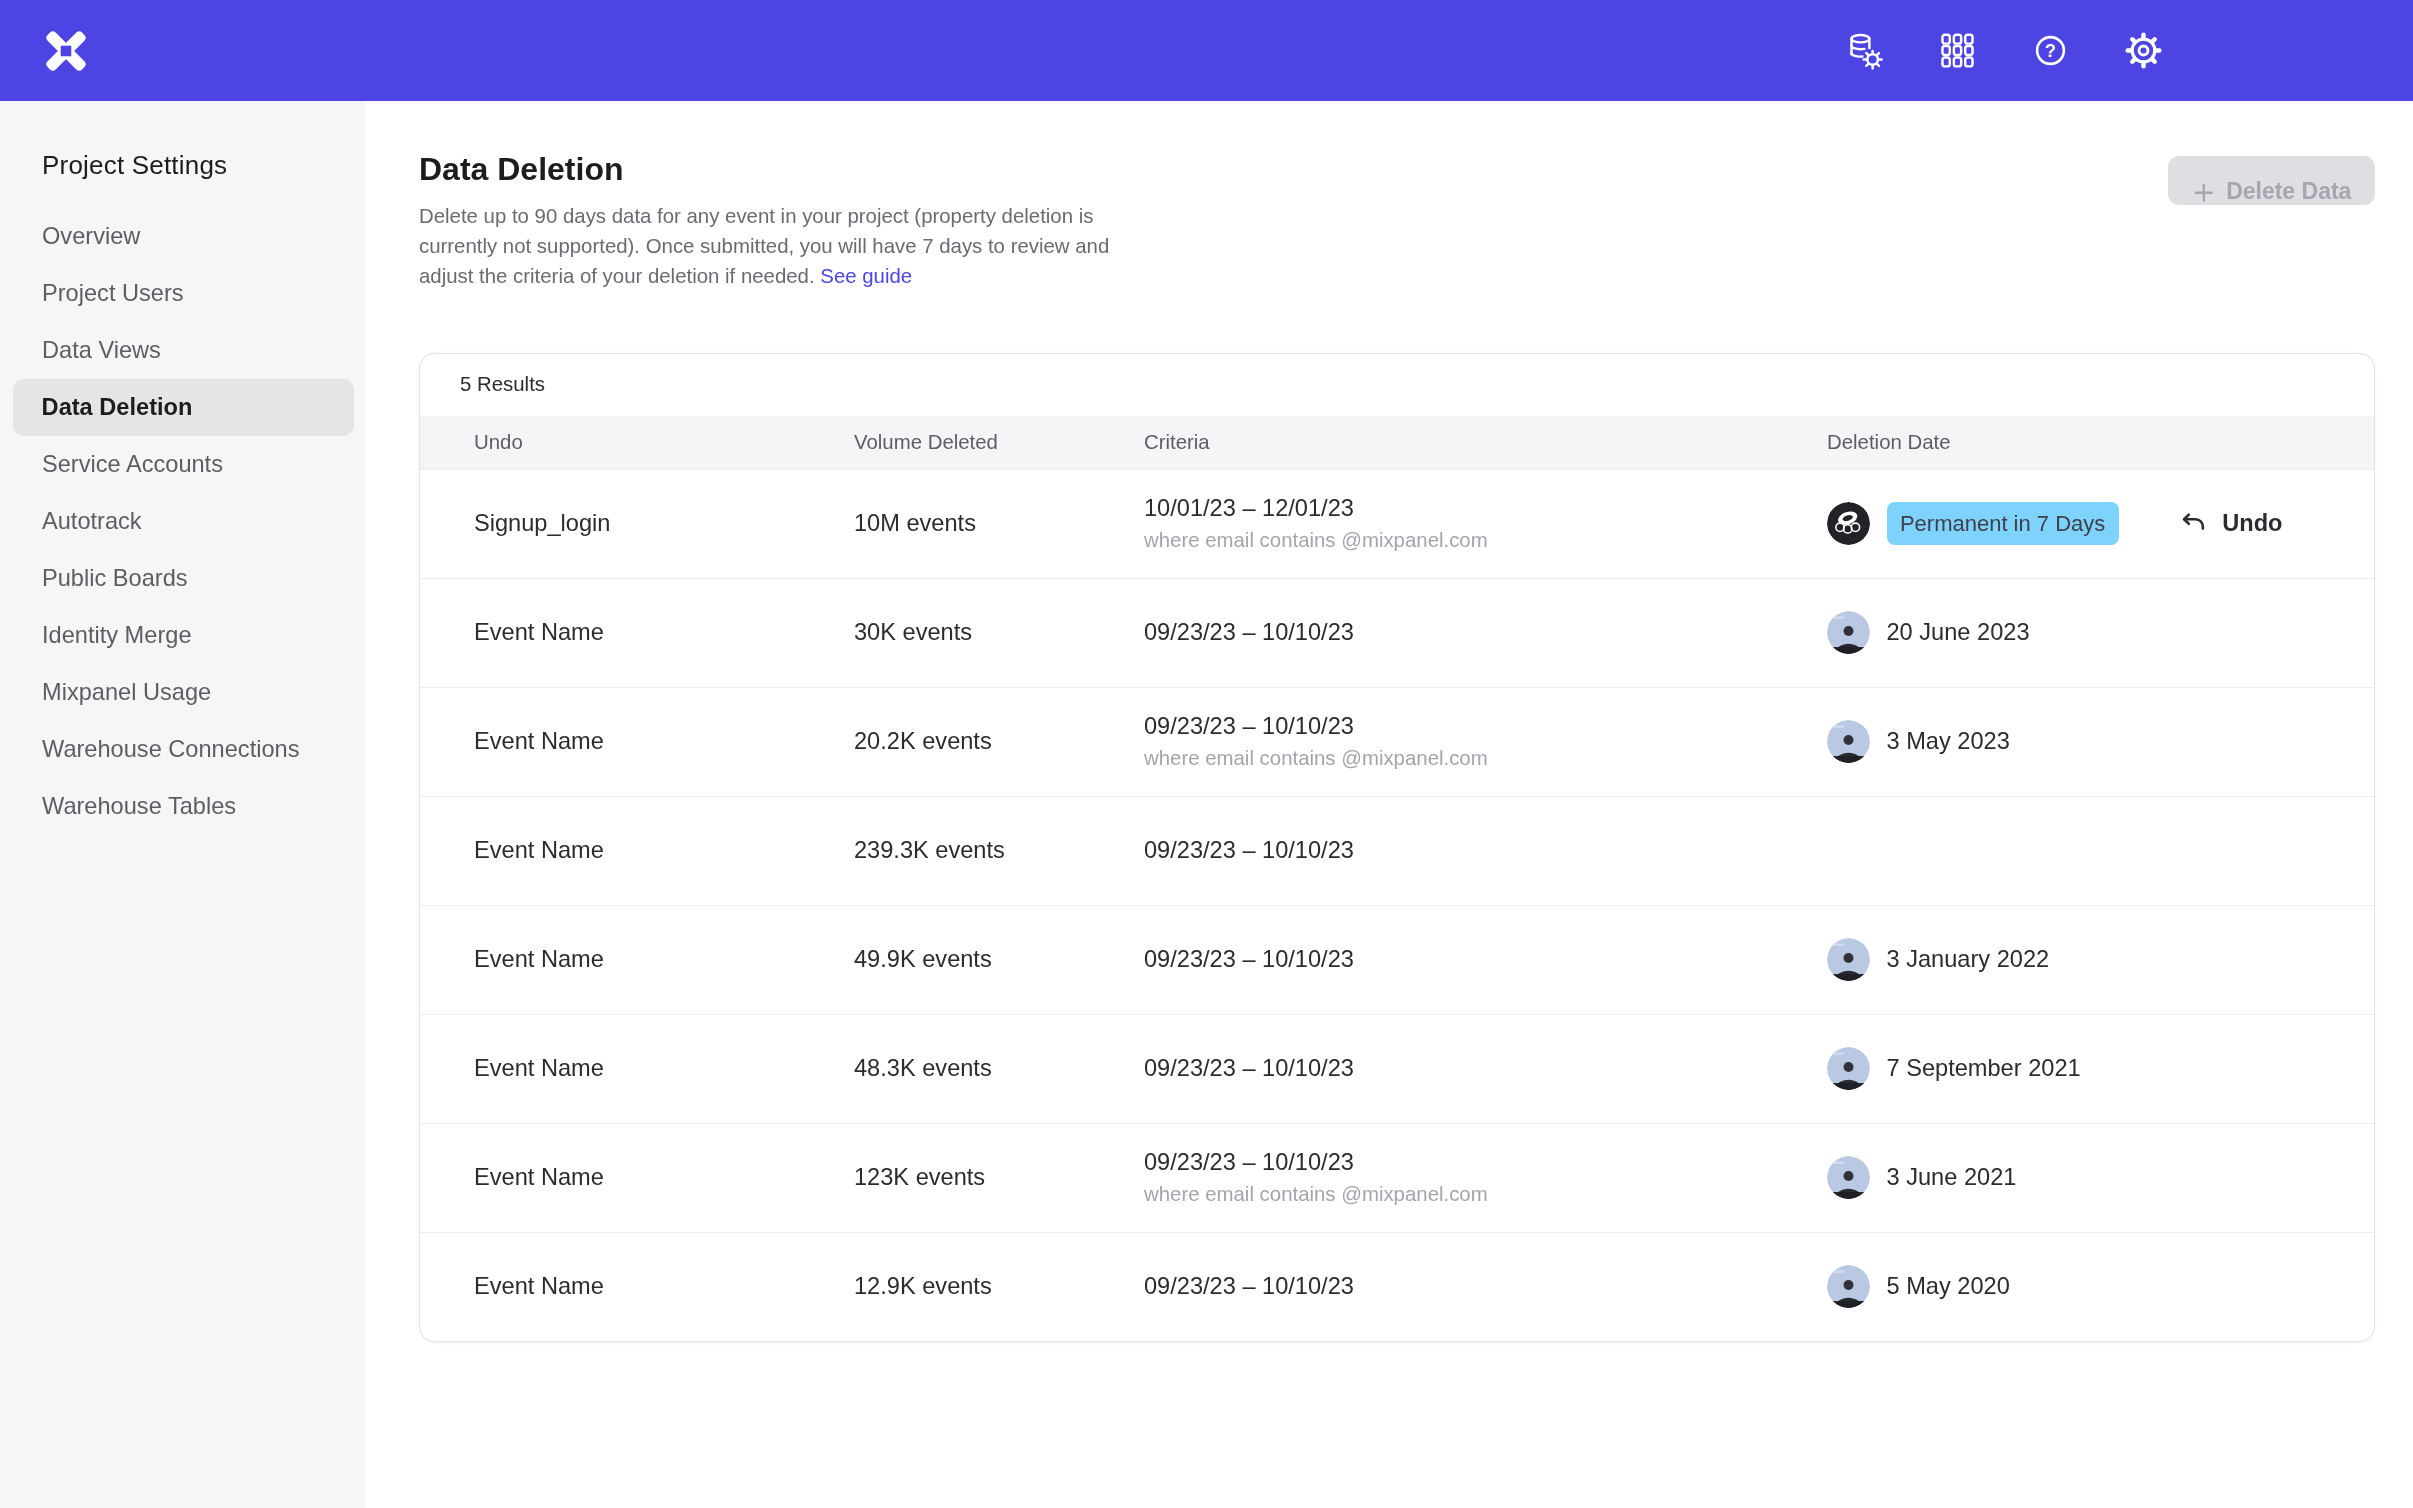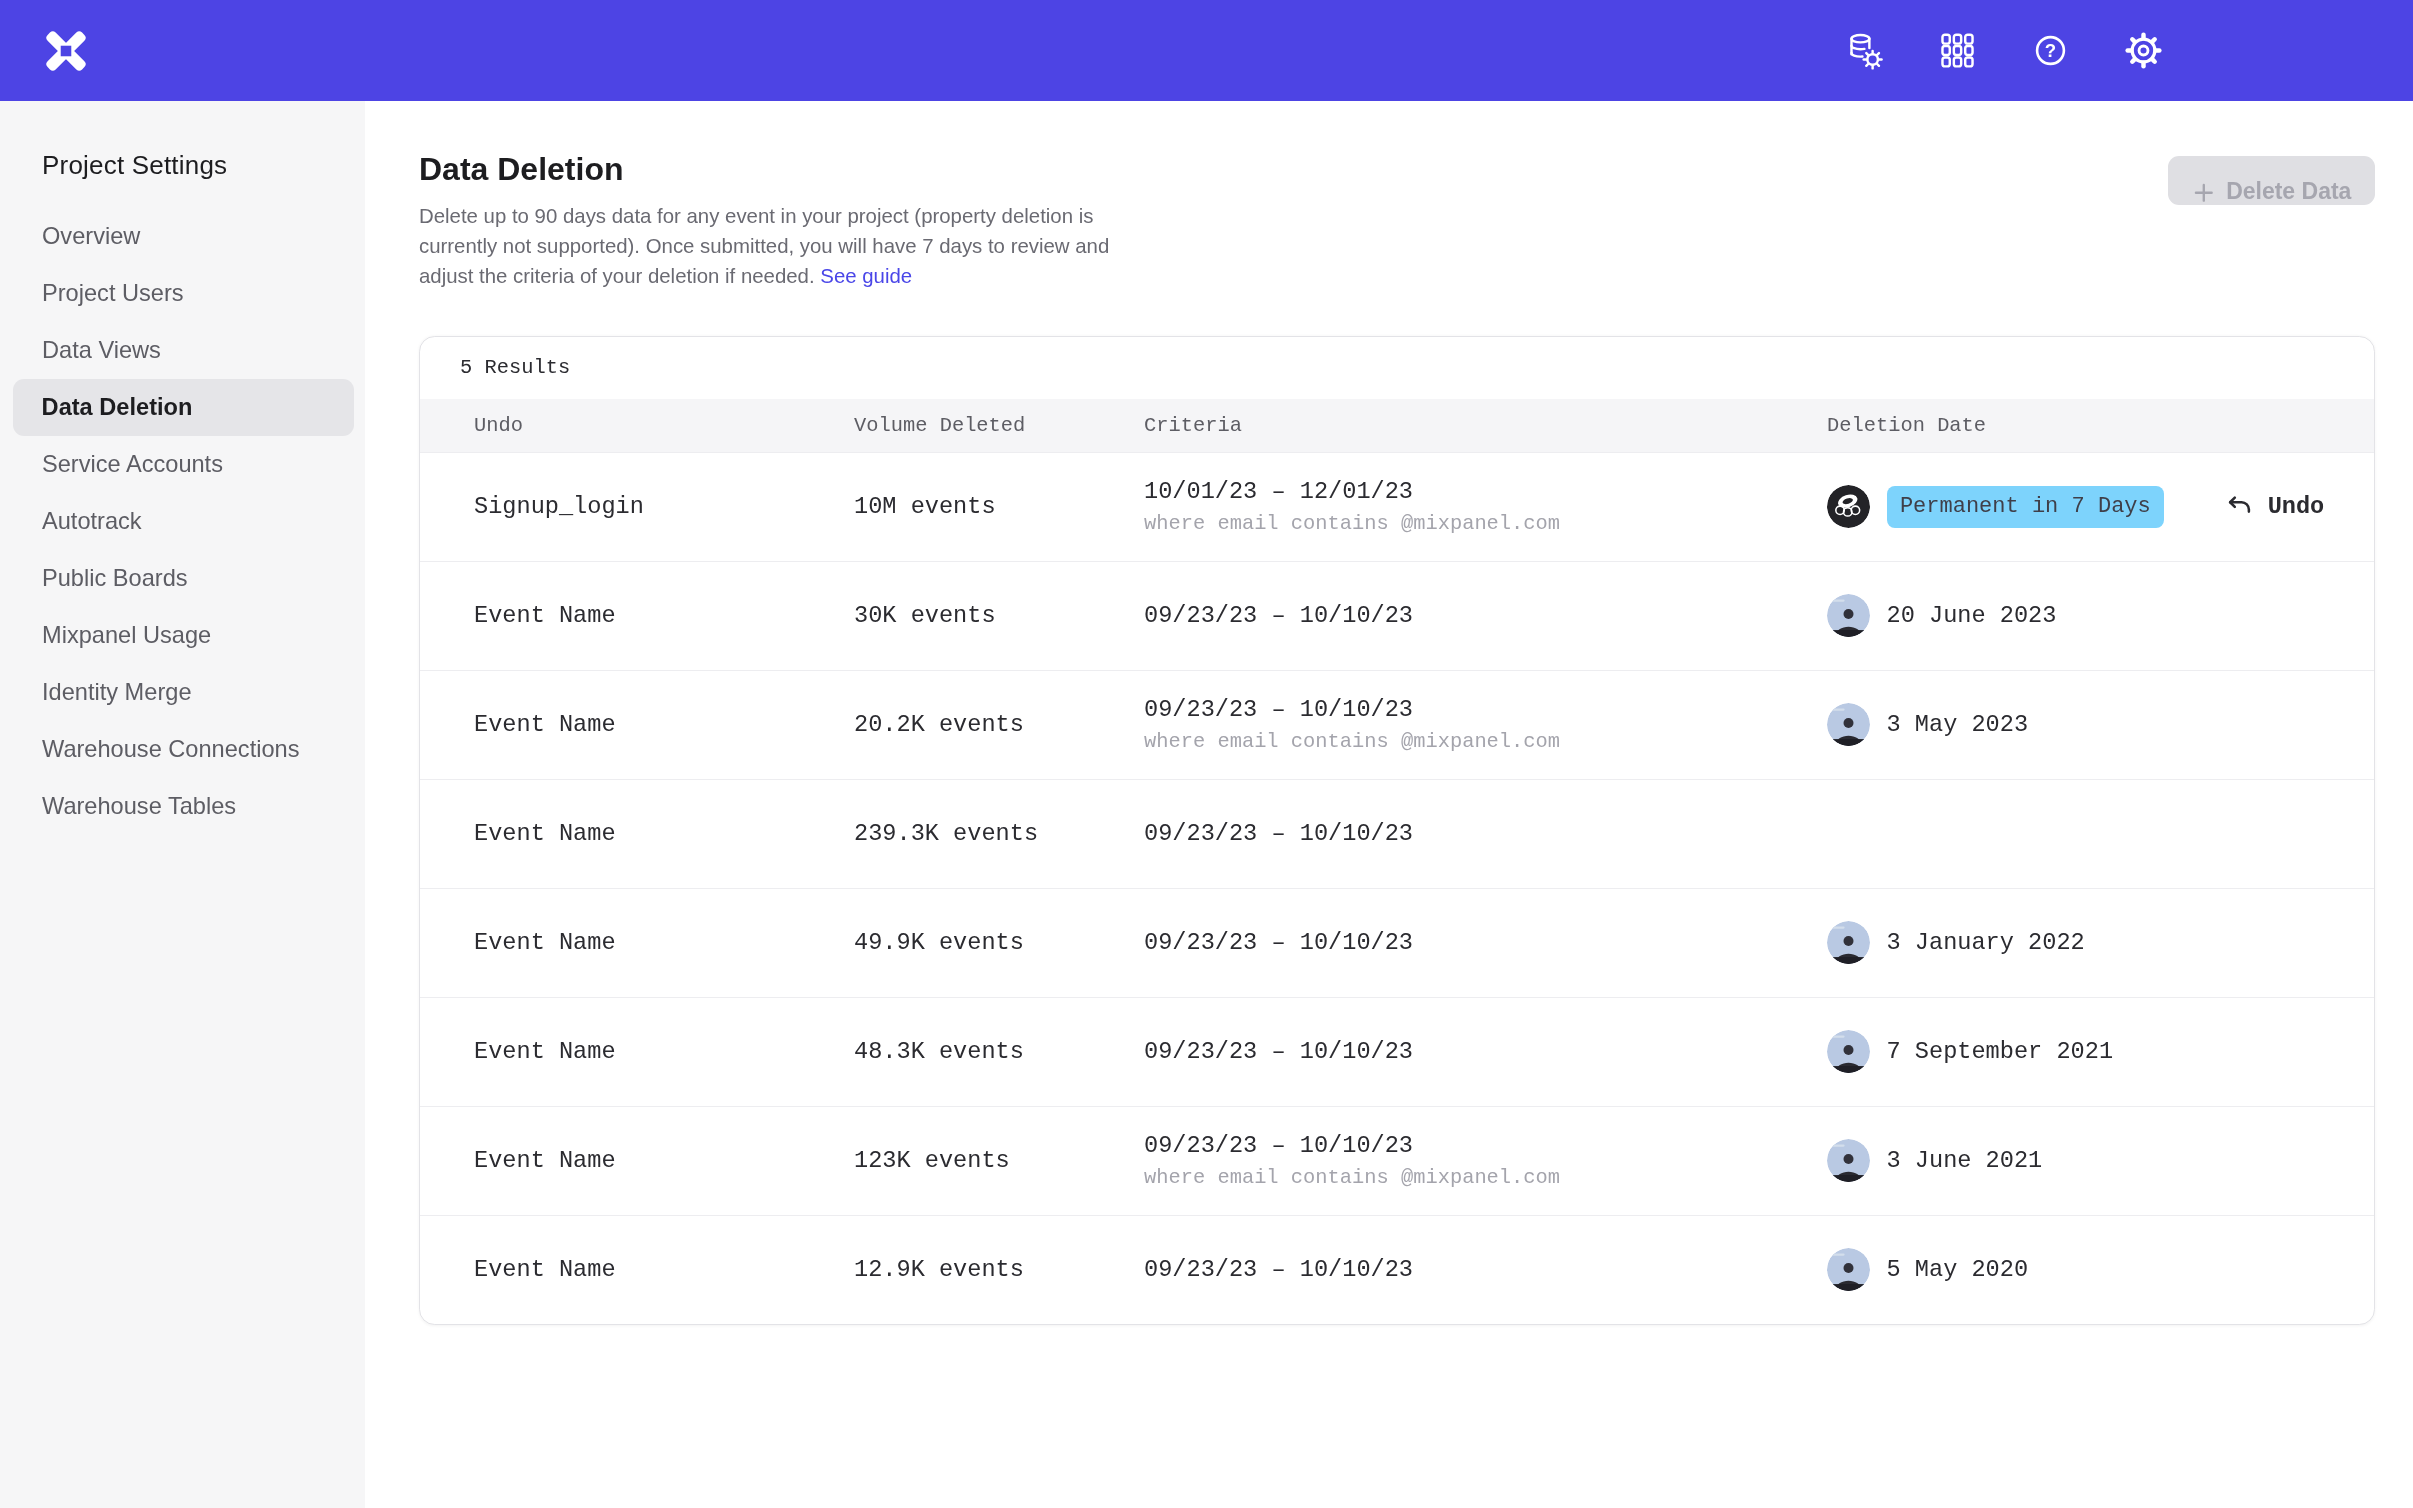--- a/index.html
+++ b/index.html
@@ -66,25 +66,24 @@
     margin-top: 4.7px; height: 49px; padding: 0 23.6px;
     background: #DFDFE3; border: none; border-radius: 11px;
     display: flex; align-items: flex-end; gap: 11px;
     font-family: inherit; font-size: 23px; font-weight: 600; color: #A6A6AF;
     cursor: default;
   }
   .delete-btn svg { width: 23.6px; height: 23.6px; display: block; }
 
   
   .card {
-    margin-top: 45px;
+    margin-top: 62px;
     border: 1.2px solid #E3E3E7; border-radius: 15.7px;
     background: #fff; overflow: hidden;
     box-shadow: 0 0.8px 3.1px rgba(0,0,0,.05);
-    font-family: Liberation Mono, monospace;
   }
   .card-head {
     height: 62px; display: flex; align-items: center;
     padding-left: 40px; font-size: 20.4px; color: #2B2B30;
   }
   .grid {
     display: grid; grid-template-columns: 380px 290px 683px 1fr;
     align-items: center; padding-left: 54px;
   }
   .thead { height: 53px; background: #F5F5F7; font-size: 20.4px; color: #5D5D64; }
@@ -209,22 +208,22 @@
 <nav class="sidebar">
   <div class="sidebar-title">Project Settings</div>
   <ul class="nav">
     <li class="nav-item">Overview</li>
     <li class="nav-item">Project Users</li>
     <li class="nav-item">Data Views</li>
     <li class="nav-item selected">Data Deletion</li>
     <li class="nav-item">Service Accounts</li>
     <li class="nav-item">Autotrack</li>
     <li class="nav-item">Public Boards</li>
+    <li class="nav-item">Identity Merge</li>
     <li class="nav-item">Mixpanel Usage</li>
-    <li class="nav-item">Identity Merge</li>
     <li class="nav-item">Warehouse Connections</li>
     <li class="nav-item">Warehouse Tables</li>
   </ul>
 </nav>
 
 <main class="main">
   <div class="page-head">
     <div>
       <h2 class="page-title">Data Deletion</h2>
       <p class="page-desc"><span>Delete up to 90 days data for any event in your project (property deletion is currently not supported). Once submitted, you will have 7 days to review and adjust the criteria of your deletion if needed.</span>

